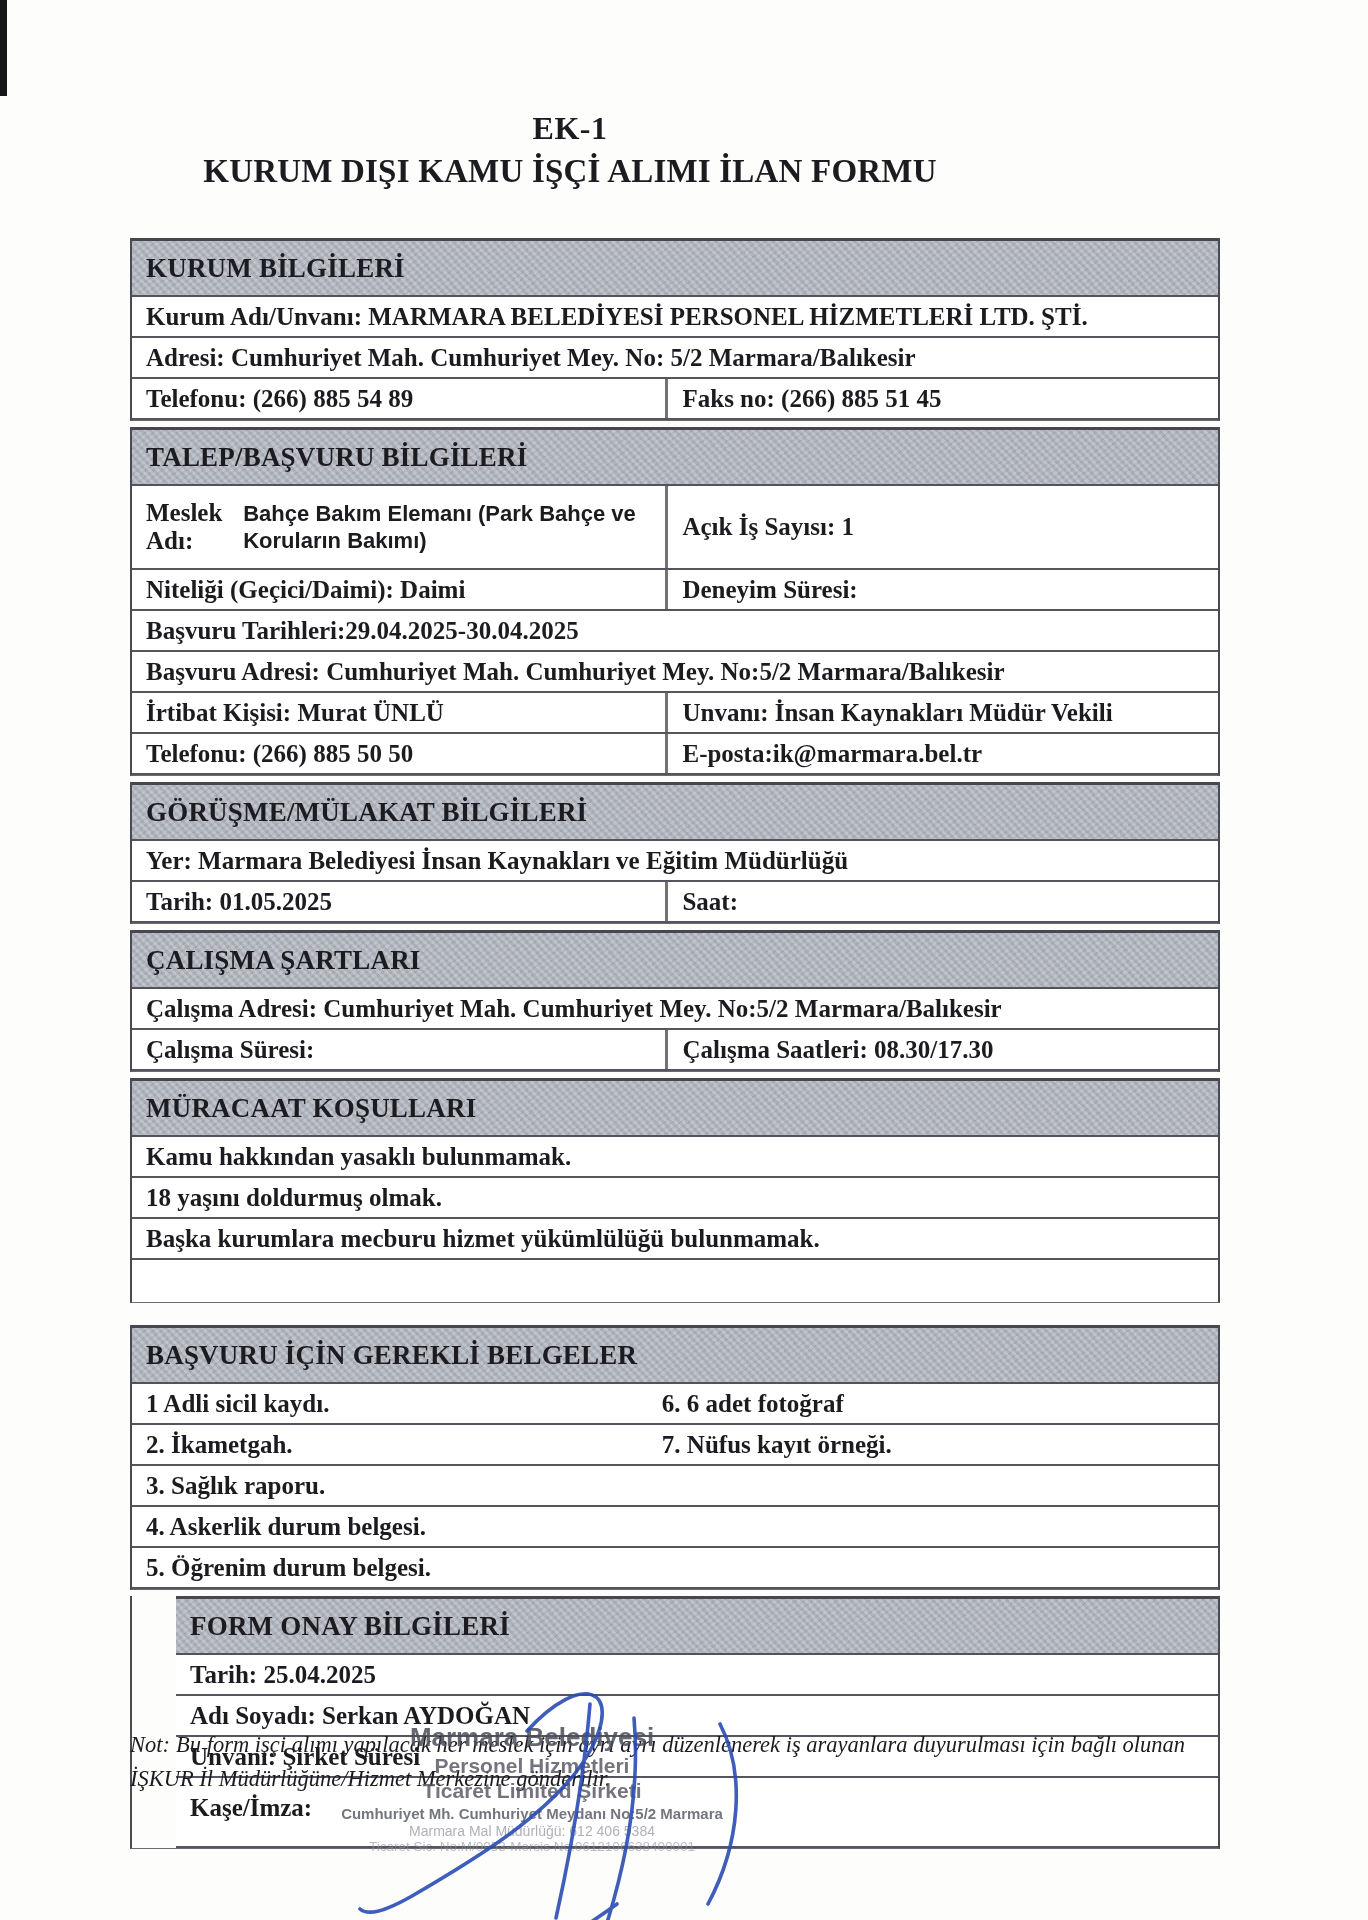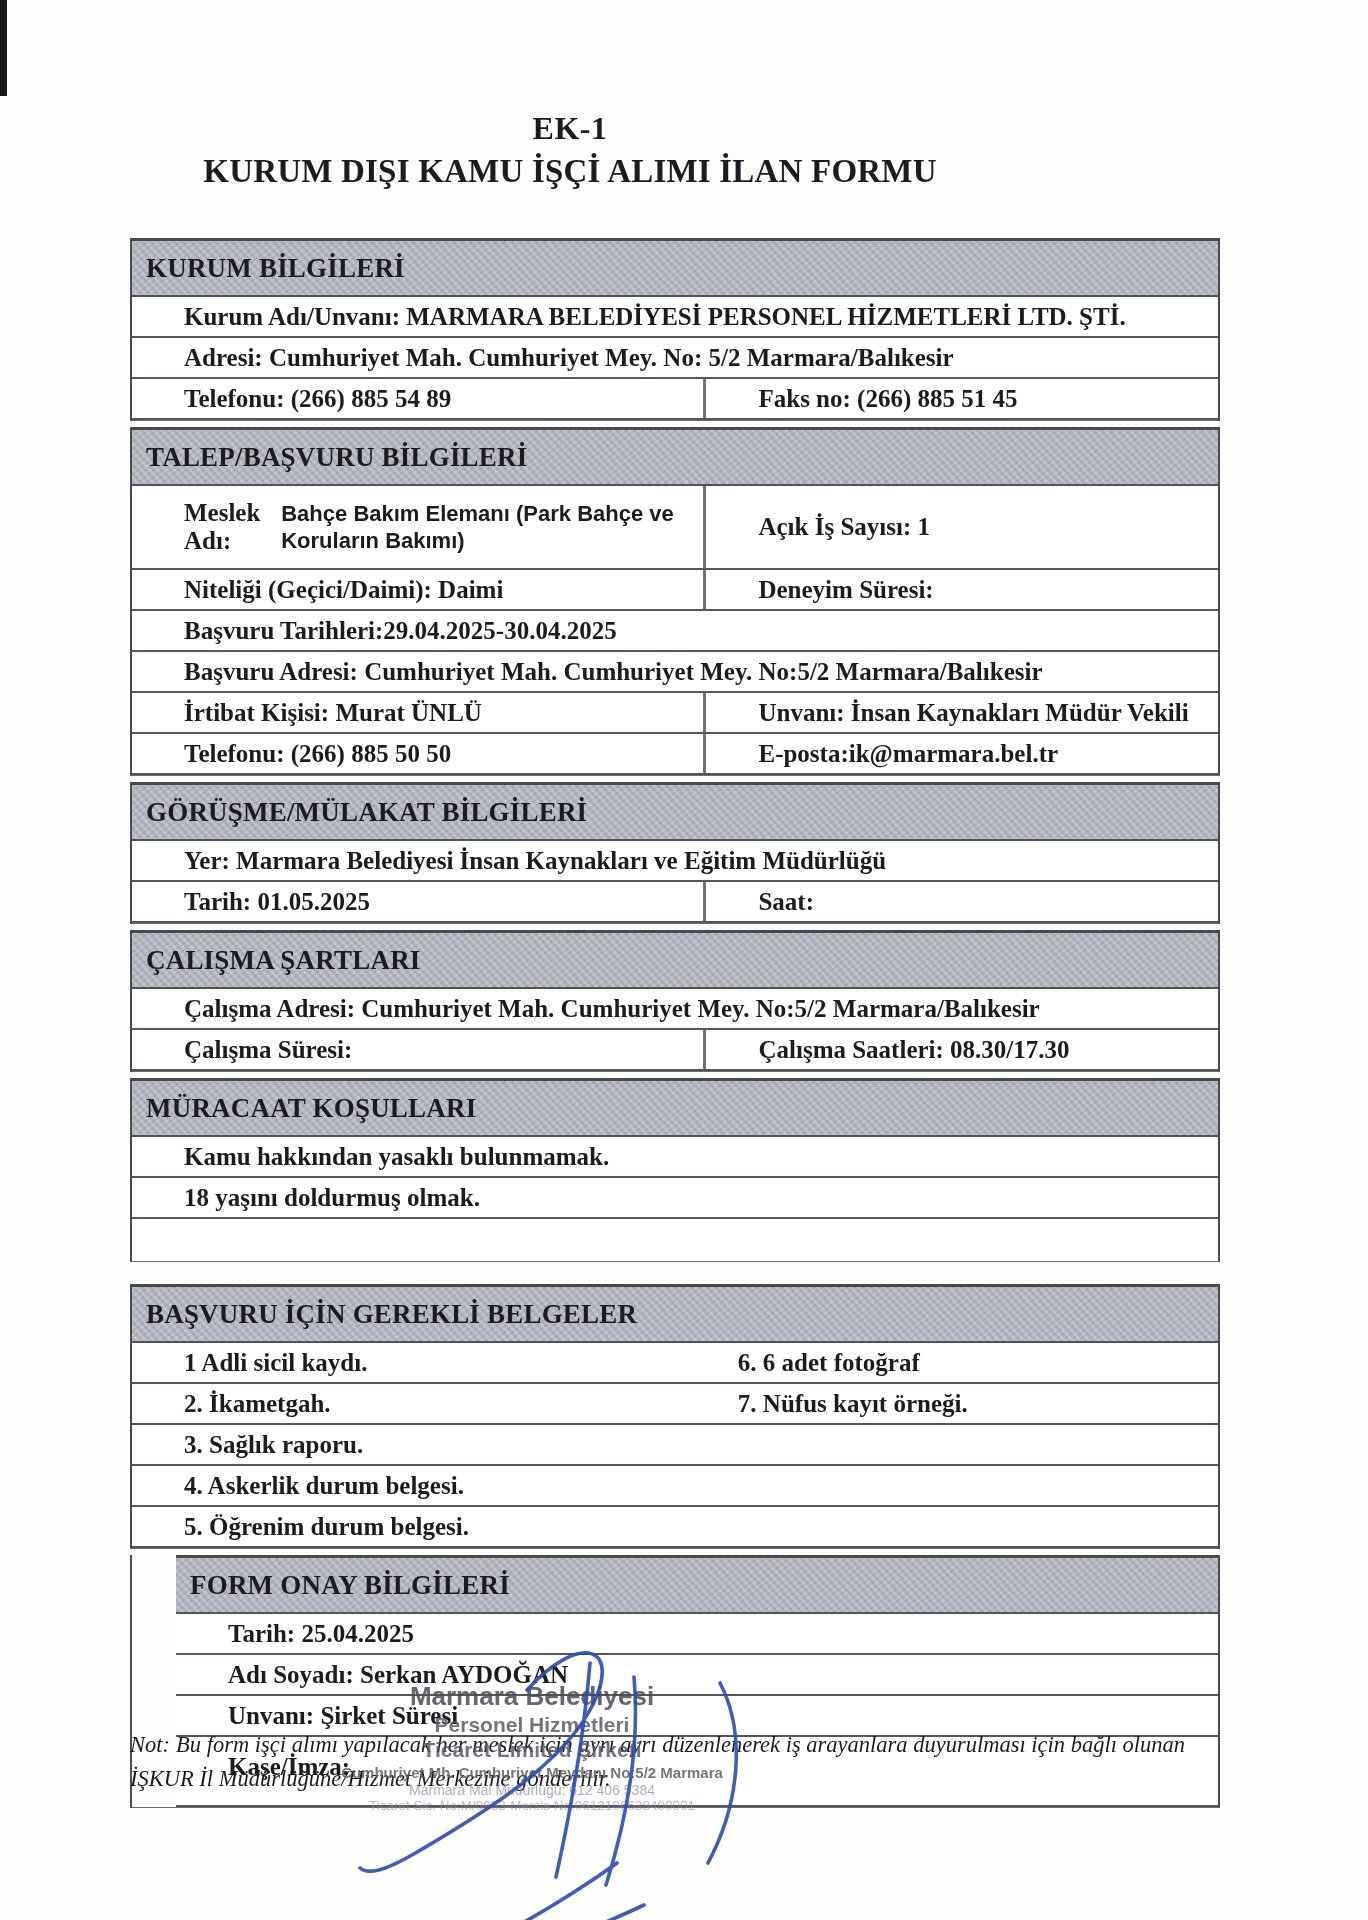--- a/index.html
+++ b/index.html
@@ -38,21 +38,21 @@
   .row{
     display:flex;align-items:center;
     min-height:39px;
     border-bottom:2px solid #55555d;
     font-size:25px;font-weight:bold;
     background:#fff;
   }
   .row.tall{min-height:82px;}
   .row.kase{min-height:68px;align-items:flex-start;}
   .row.kase .cell{padding-top:16px;}
-  .cell{padding:2px 10px 2px 14px;box-sizing:border-box;margin-left:38px;}
+  .cell{padding:2px 10px 2px 14px;box-sizing:border-box;}
   .cell.half{width:49.4%;border-right:3px solid #737373;align-self:stretch;display:flex;align-items:center;}
   .cell.rest{flex:1;display:flex;align-items:center;}
   .cell.col-left{width:47.5%;}
   .cell.col-right{flex:1;}
   .value-sans{font-family:"Liberation Sans", sans-serif;font-size:22px;font-weight:bold;line-height:1.25;}
   .blank-row{min-height:42px;border-bottom:0;background:#fff;}
   .gap-section{margin-top:22px !important;}
   .onay{position:relative;padding-left:44px;}
   .stamp{
     position:absolute;left:160px;top:126px;width:480px;
@@ -153,20 +153,23 @@
     </div>
 
     <div class="section">
       <div class="band">MÜRACAAT KOŞULLARI</div>
       <div class="row">
         <div class="cell">Kamu hakkından yasaklı bulunmamak.</div>
       </div>
       <div class="row">
         <div class="cell">18 yaşını doldurmuş olmak.</div>
       </div>
+      <div class="row">
+        <div class="cell">Başka kurumlara mecburu hizmet yükümlülüğü bulunmamak.</div>
+      </div>
       <div class="row blank-row"></div>
     </div>
 
     <div class="section gap-section">
       <div class="band">BAŞVURU İÇİN GEREKLİ BELGELER</div>
       <div class="row">
         <div class="cell col-left">1 Adli sicil kaydı.</div>
         <div class="cell col-right">6. 6 adet fotoğraf</div>
       </div>
       <div class="row">

